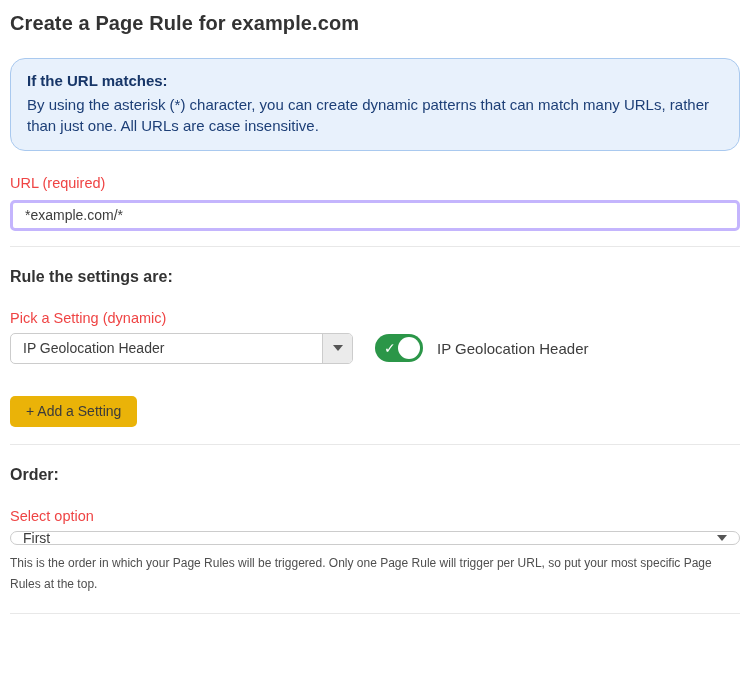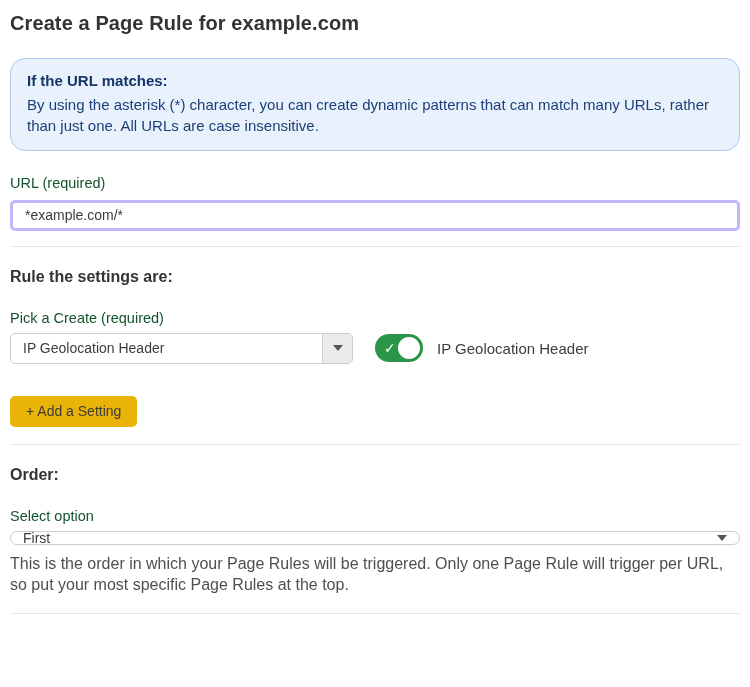--- a/index.html
+++ b/index.html
@@ -37,21 +37,21 @@
   .info-link {
     color: #2f6bd9;
     text-decoration: underline;
     cursor: pointer;
   }
 
   
   .field-label {
     margin-top: 24px;
     font-size: 14.5px;
-    color: #14532d;
+    color: #ef4444;
   }
   .helper-text {
     margin-top: 8px;
     font-size: 14px;
     color: #4f4f4f;
     line-height: 20px;
   }
 
   
   .text-input {
@@ -185,21 +185,21 @@
     align-items: center;
     padding: 0 12px;
     font-size: 14px;
     color: #3d3d3d;
     cursor: pointer;
   }
   .order-select .select-value { flex: 1; }
 
   .order-help {
     margin-top: 8px;
-    font-size: 16px;
+    font-size: 12px;
     color: #4f4f4f;
     line-height: 21px;
     max-width: 720px;
   }
 </style>
 </head>
 <body>
 
 <div class="page">
 
@@ -210,21 +210,21 @@
     <div class="info-body">By using the asterisk (*) character, you can create dynamic patterns that can match many URLs, rather than just one. All URLs are case insensitive.</div>
   </div>
 
   <div class="field-label">URL (required)</div>
   <input class="text-input" type="text" value="*example.com/*" style="">
 
   <hr class="divider divider-1">
 
   <div class="section-heading">Rule the settings are:</div>
 
-  <div class="field-label">Pick a Create (required)</div>
+  <div class="field-label">Pick a Setting (dynamic)</div>
 
   <div class="setting-row">
     <div class="setting-select">
       <div class="select-value">IP Geolocation Header</div>
       <div class="select-caret-button">
         <span class="caret-down"></span>
       </div>
     </div>
 
     <div class="toggle-group">

